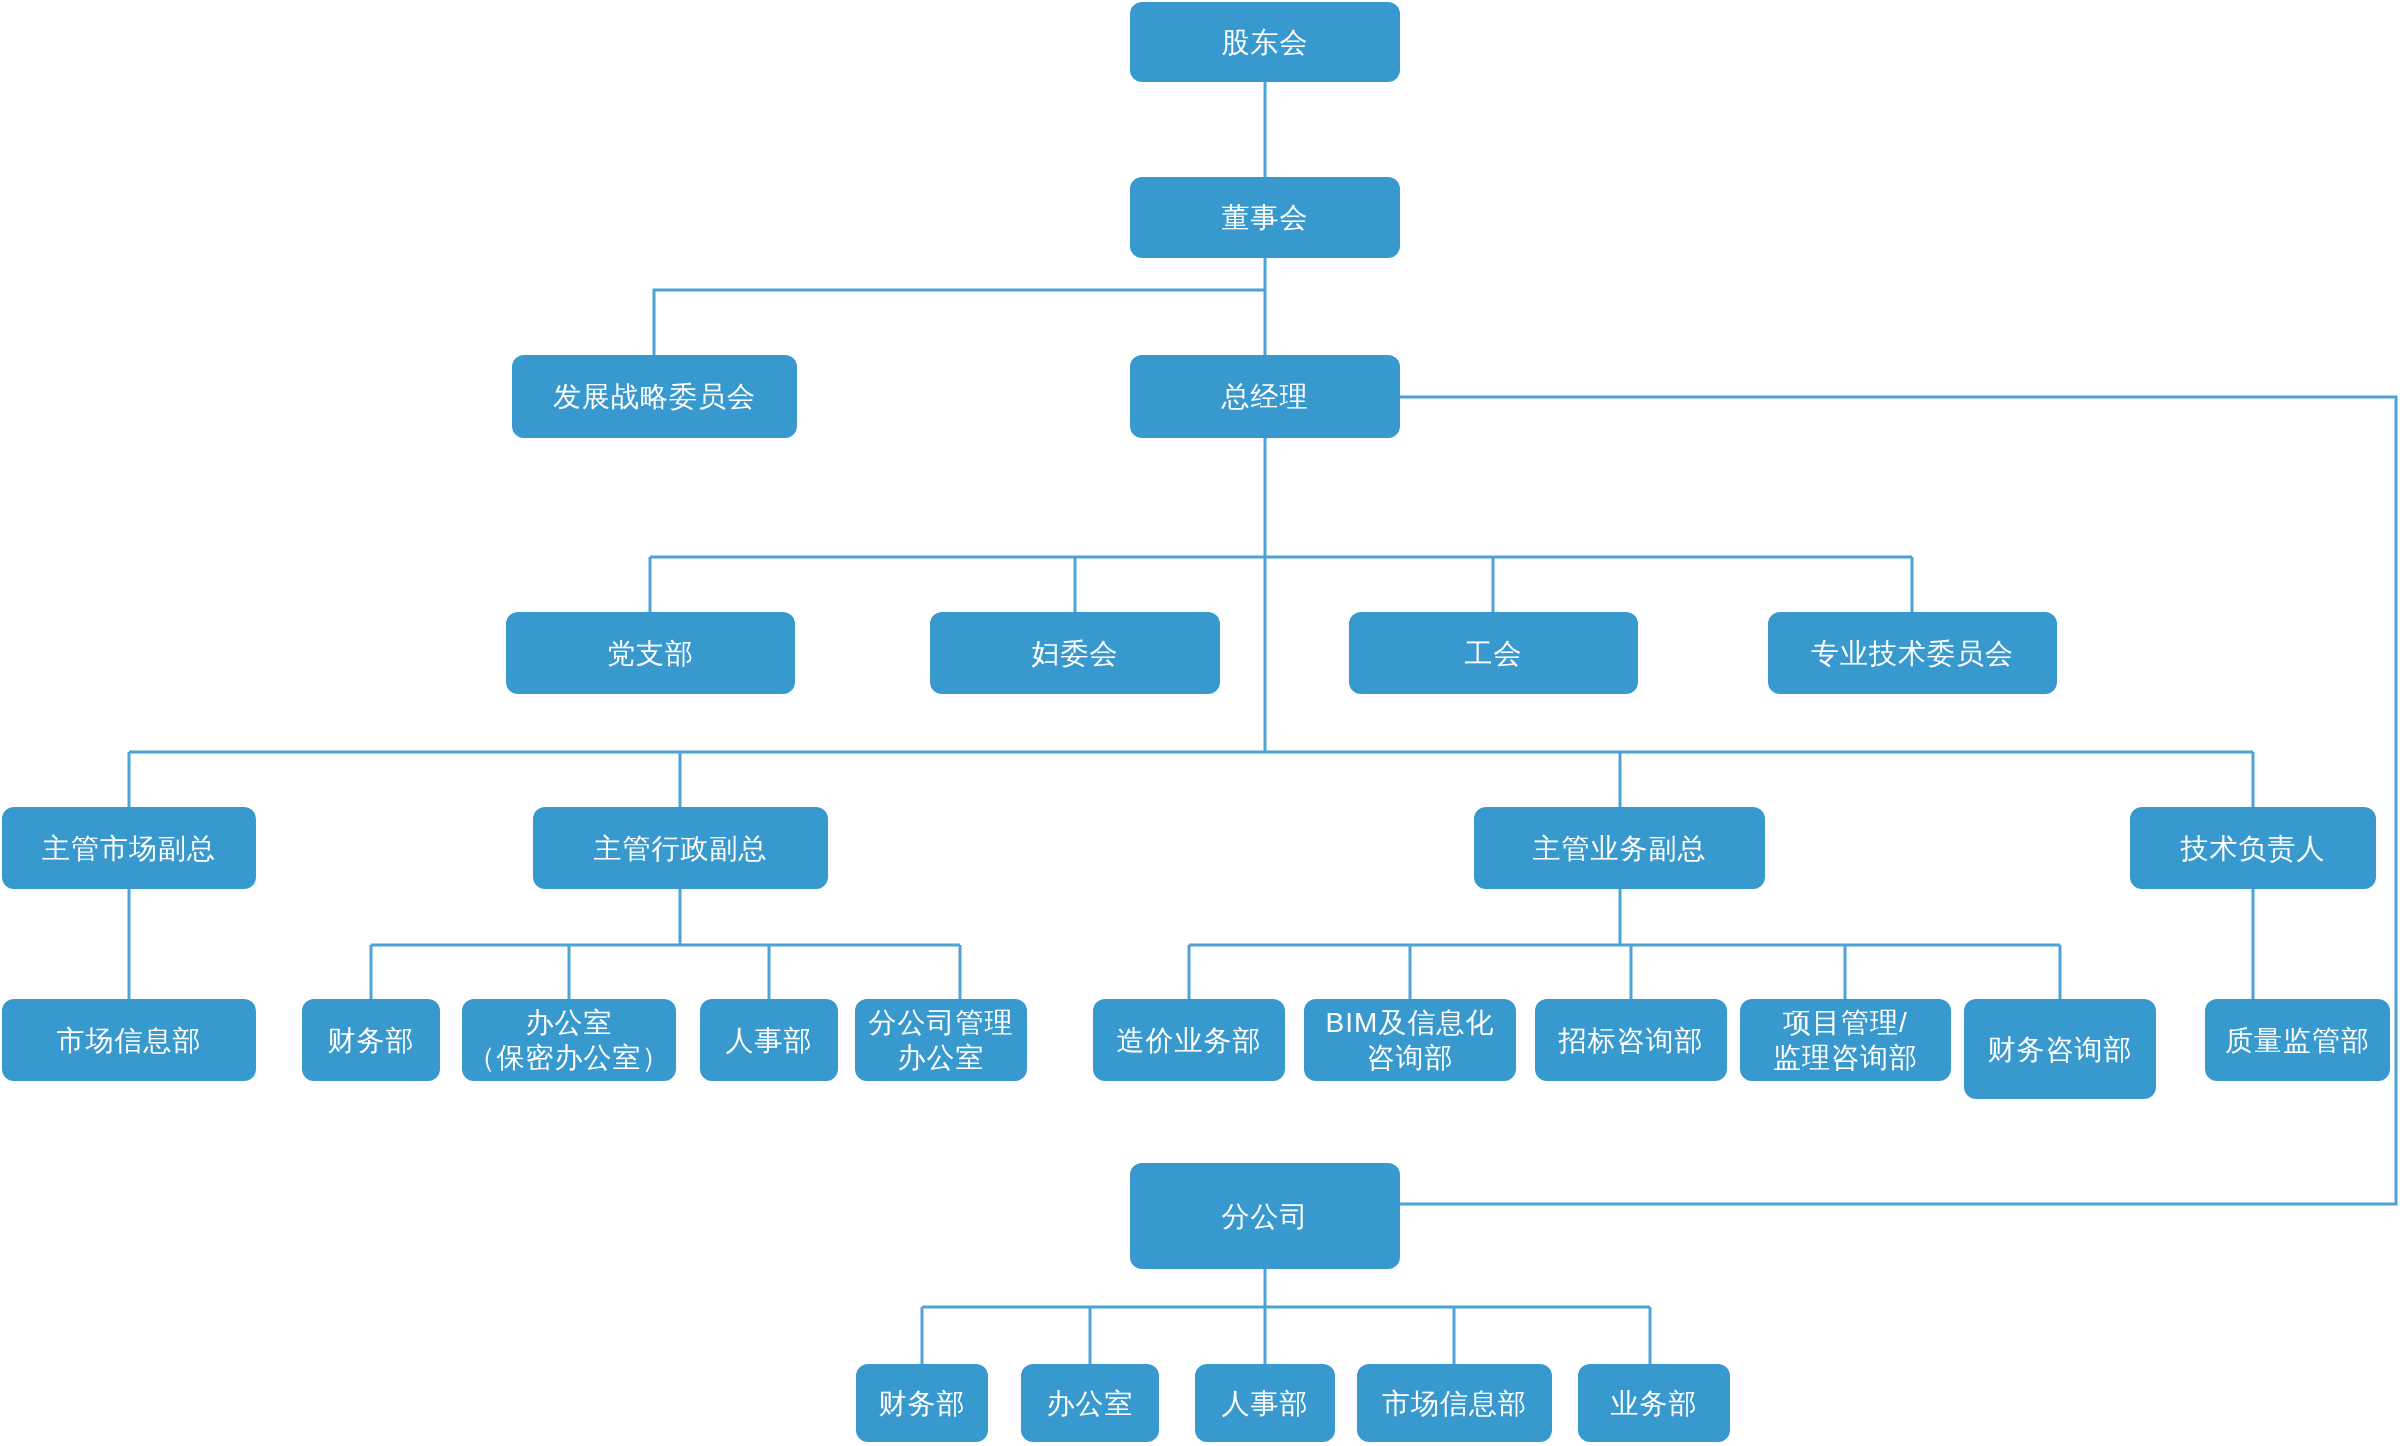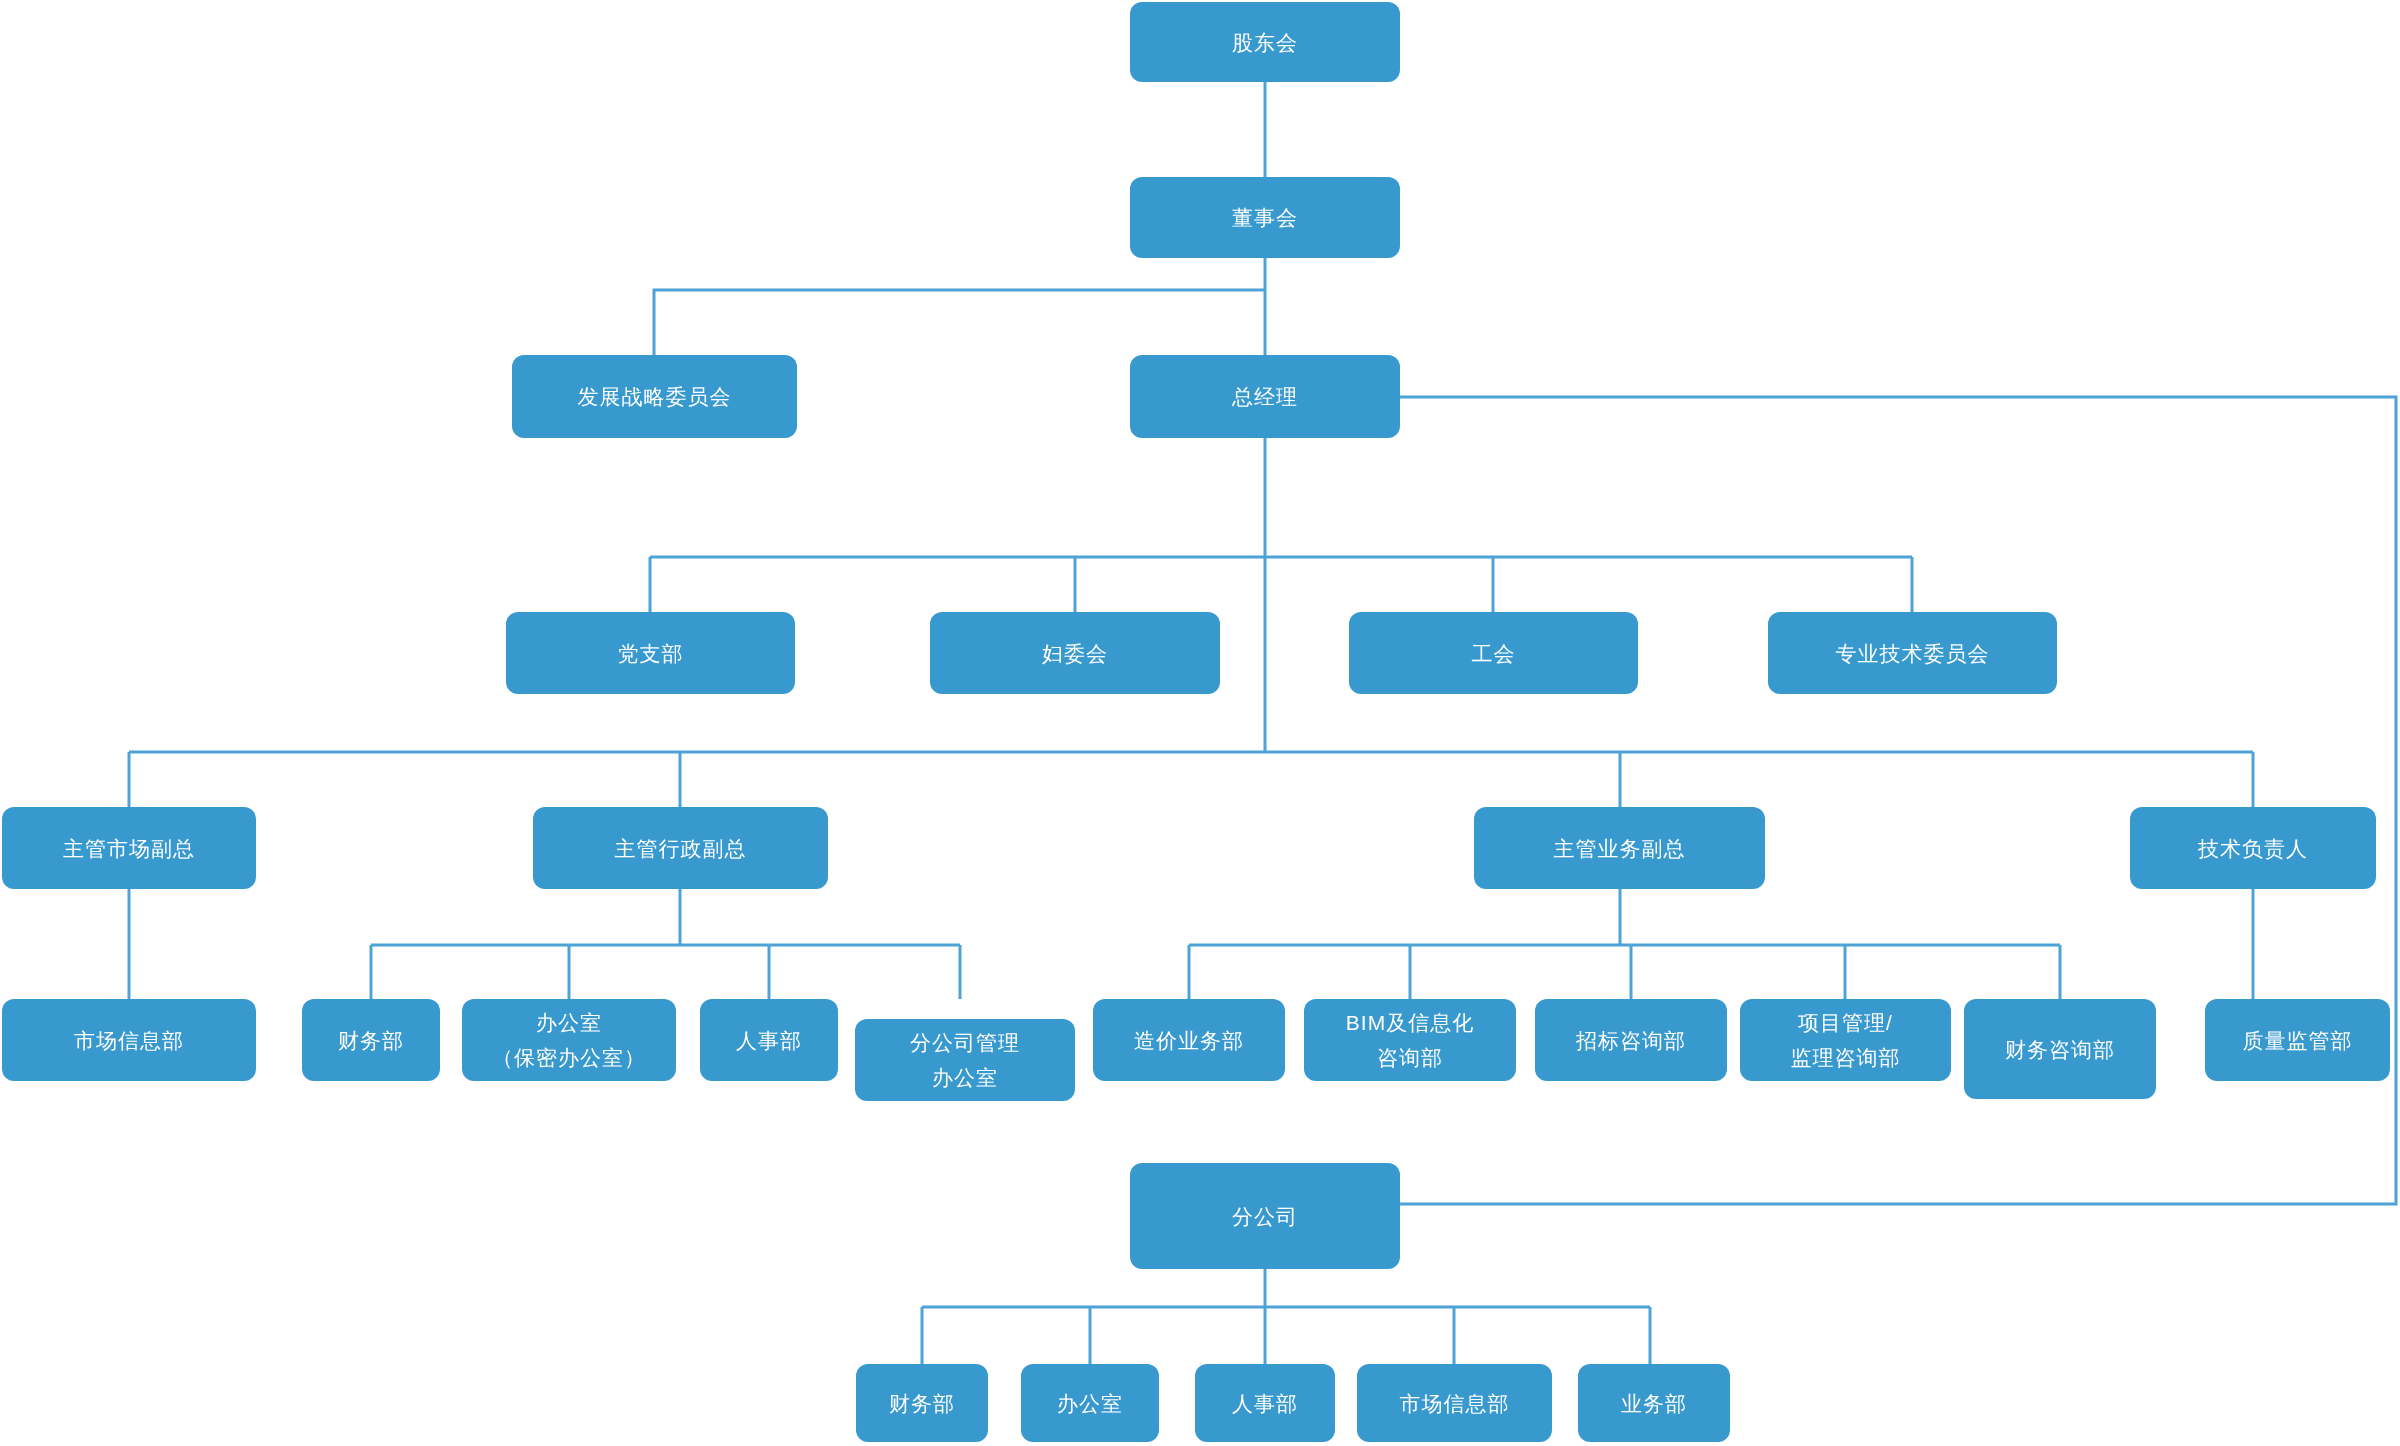--- a/index.html
+++ b/index.html
@@ -26,21 +26,21 @@
     display: flex;
     align-items: center;
     justify-content: center;
     box-sizing: border-box;
   }
   .node-label {
     display: block;
     width: 100%;
     text-align: center;
     color: var(--node-text, #ffffff);
-    font-size: 21px;
+    font-size: 28px;
     line-height: 35px;
     letter-spacing: 1px;
     white-space: pre-line;
   }
 </style>
 </head>
 <body>
 
 <div class="canvas" id="canvas" style="width: 2400px; height: 1446px; background: rgb(255, 255, 255); --node-fill: #3899CF; --node-text: #FFFFFF; --line-color: #4DA2D6;">
   <svg id="edge-layer" xmlns="http://www.w3.org/2000/svg" viewBox="0 0 2400 1446">
@@ -124,21 +124,21 @@
       <div class="node" style="left: 302px; top: 999px; width: 138px; height: 82px;">
         <span class="node-label">财务部</span>
       </div>
       <div class="node" style="left: 462px; top: 999px; width: 214px; height: 82px;">
         <span class="node-label">办公室
 （保密办公室）</span>
       </div>
       <div class="node" style="left: 700px; top: 999px; width: 138px; height: 82px;">
         <span class="node-label">人事部</span>
       </div>
-      <div class="node" style="left: 855px; top: 999px; width: 220px; height: 82px; margin-top: 20px;">
+      <div class="node" style="left: 855px; top: 999px; width: 172px; height: 82px;">
         <span class="node-label">分公司管理
 办公室</span>
       </div>
       <div class="node" style="left: 1093px; top: 999px; width: 192px; height: 82px;">
         <span class="node-label">造价业务部</span>
       </div>
       <div class="node" style="left: 1304px; top: 999px; width: 212px; height: 82px;">
         <span class="node-label">BIM及信息化
 咨询部</span>
       </div>

